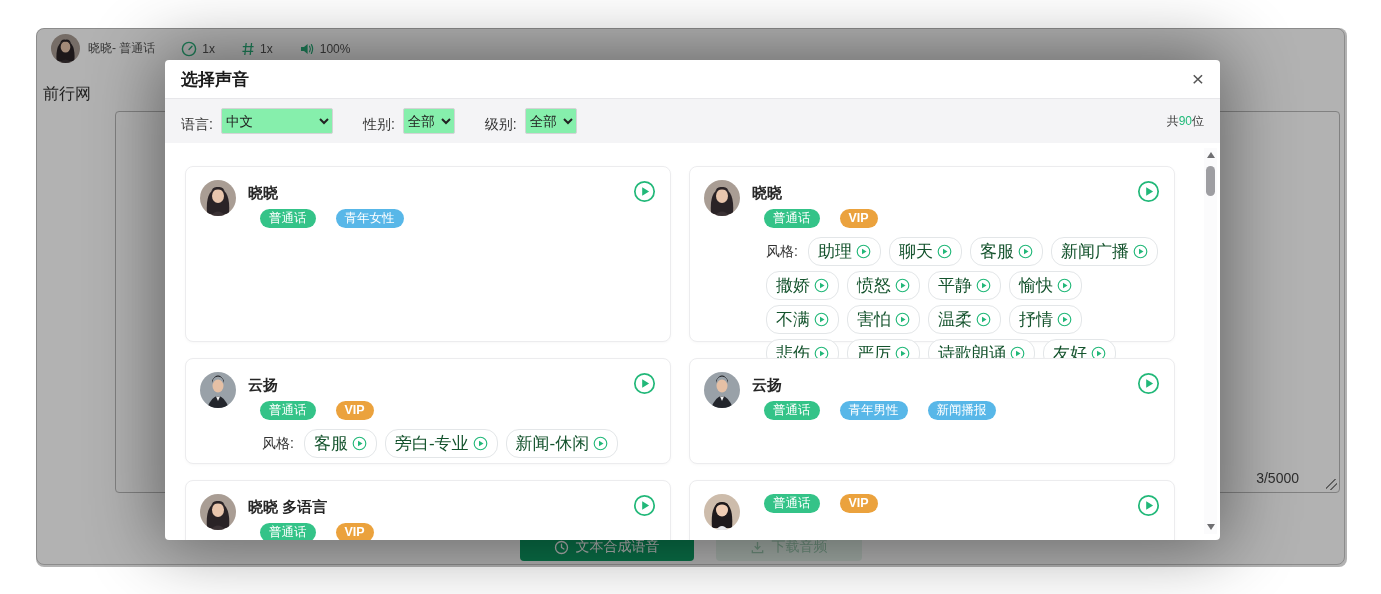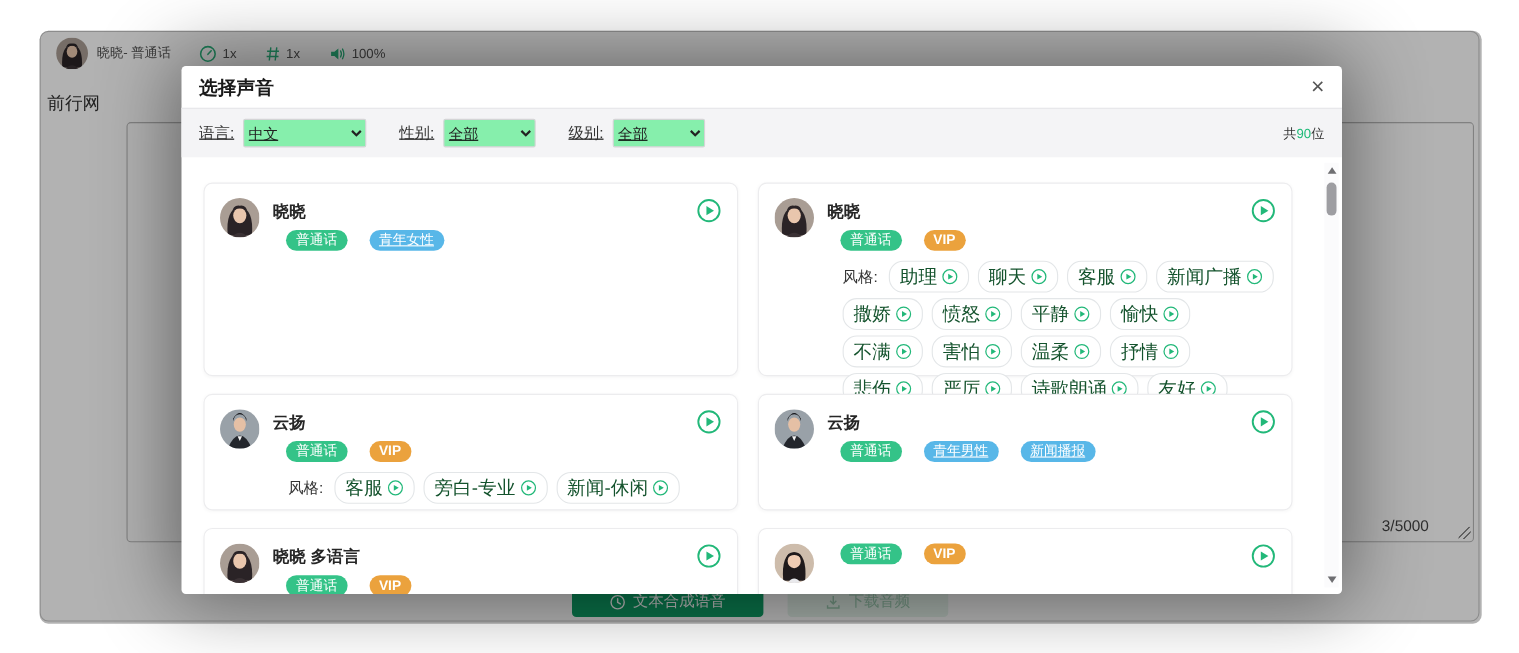--- a/index.html
+++ b/index.html
@@ -34,46 +34,46 @@
 
   
   .modal { position:absolute; left:165px; top:60px; width:1055px; height:480px;
     background:#fff; border-radius:4px; z-index:10; box-shadow:0 0 70px 6px rgba(0,0,0,0.45); }
   .modal-header { height:38px; display:flex; align-items:center; padding:0 16px; }
   .modal-title { font-size:17px; font-weight:bold; color:#1a1a1a; }
   .modal-close { position:absolute; top:8px; right:16px; background:none; border:none;
     font-size:21px; line-height:1; color:#555; cursor:pointer; }
   .filter-bar { height:45px; background:#f4f4f6; border-top:1px solid #e7e7ea;
     display:flex; align-items:center; padding:0 16px; }
-  .filter-group { display:flex; align-items:center; margin-right:30px;text-decoration:underline; }
+  .filter-group { display:flex; align-items:flex-end; margin-right:30px; }
   .filter-label { font-size:14px; color:#333; margin-right:8px; }
   .filter-bar select { height:26px; border:1px solid #d4d4d6; border-radius:2px;
     background:#86efac; font-size:13.5px; color:#222; font-family:inherit; }
-  .sel-lang { width:112px; } .sel-sm { width:84px; }
+  .sel-lang { width:112px; } .sel-sm { width:52px; }
   .total { margin-left:auto; font-size:12px; color:#333; }
   .total b { color:#1fba79; font-weight:normal; }
 
   .modal-body { position:absolute; top:84px; left:0; right:0; bottom:0;
     overflow:hidden; border-radius:0 0 4px 4px; }
   .grid { position:absolute; left:20px; top:22px;
     display:grid; grid-template-columns:486px 486px; grid-template-rows:176px 106px 130px;
     gap:16px 18px; }
 
   .card { position:relative; border:1px solid #ececee; border-radius:8px;
     background:#fff; padding:10px 14px; display:flex; align-items:flex-start;
     box-shadow:0 1px 3px rgba(0,0,0,0.03); }
   .avatar { width:36px; height:36px; border-radius:50%; overflow:hidden; flex:none; margin-top:3px; }
   .avatar svg { display:block; }
   .card-body { margin-left:12px; flex:1; min-width:0; }
   .voice-name { font-size:15px; font-weight:bold; color:#262626; line-height:26px; margin-top:3px; }
   .tags { display:flex; gap:8px; margin-top:3px; }
   .tag { height:19px; line-height:19px; padding:0 9px; border-radius:10px; font-size:12.5px; color:#fff;margin-left:12px; }
   .tag-green { background:#34c388; }
   .tag-gold  { background:#eba23d; font-weight:bold; }
-  .tag-blue  { background:#58b7e8;text-decoration:underline; }
+  .tag-blue  { background:#58b7e8; }
   .styles { display:flex; flex-wrap:wrap; align-items:center; gap:5px 8px;
     margin-top:9px; margin-left:14px; max-width:430px; }
   .style-label { font-size:14px; color:#333; margin-right:2px; }
   .chip { display:inline-flex; align-items:center; gap:4px; border:1px solid #e3e6e8;
     border-radius:13px; padding:2px 9px; font-size:17px; color:#14532d; background:#fff; cursor:pointer; }
   .play-sm { width:15px; height:15px; }
   .play-lg { width:23px; height:23px; }
   .play-btn { position:absolute; top:13px; right:14px; width:24px; height:24px;
     background:none; border:none; padding:0; cursor:pointer; }
 

